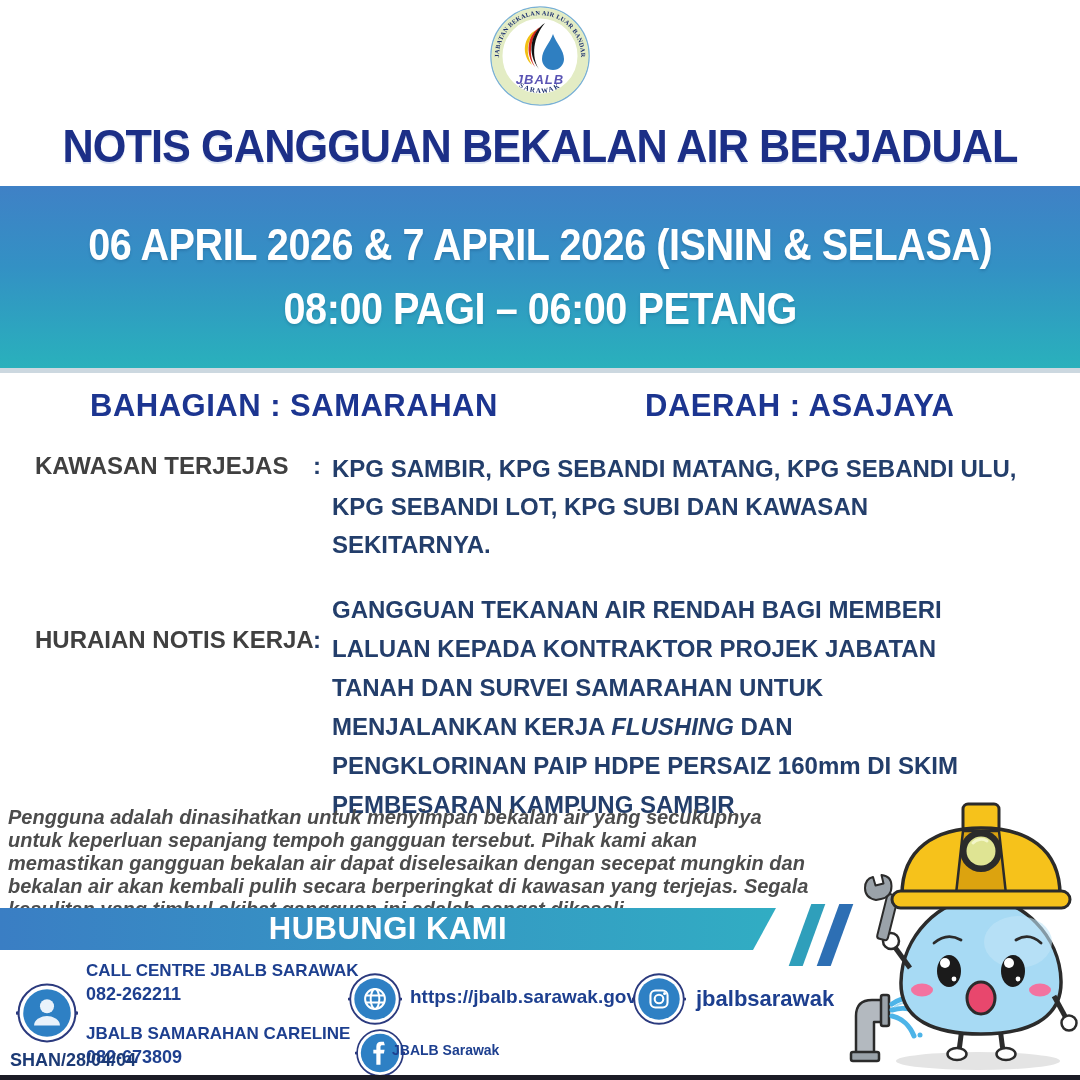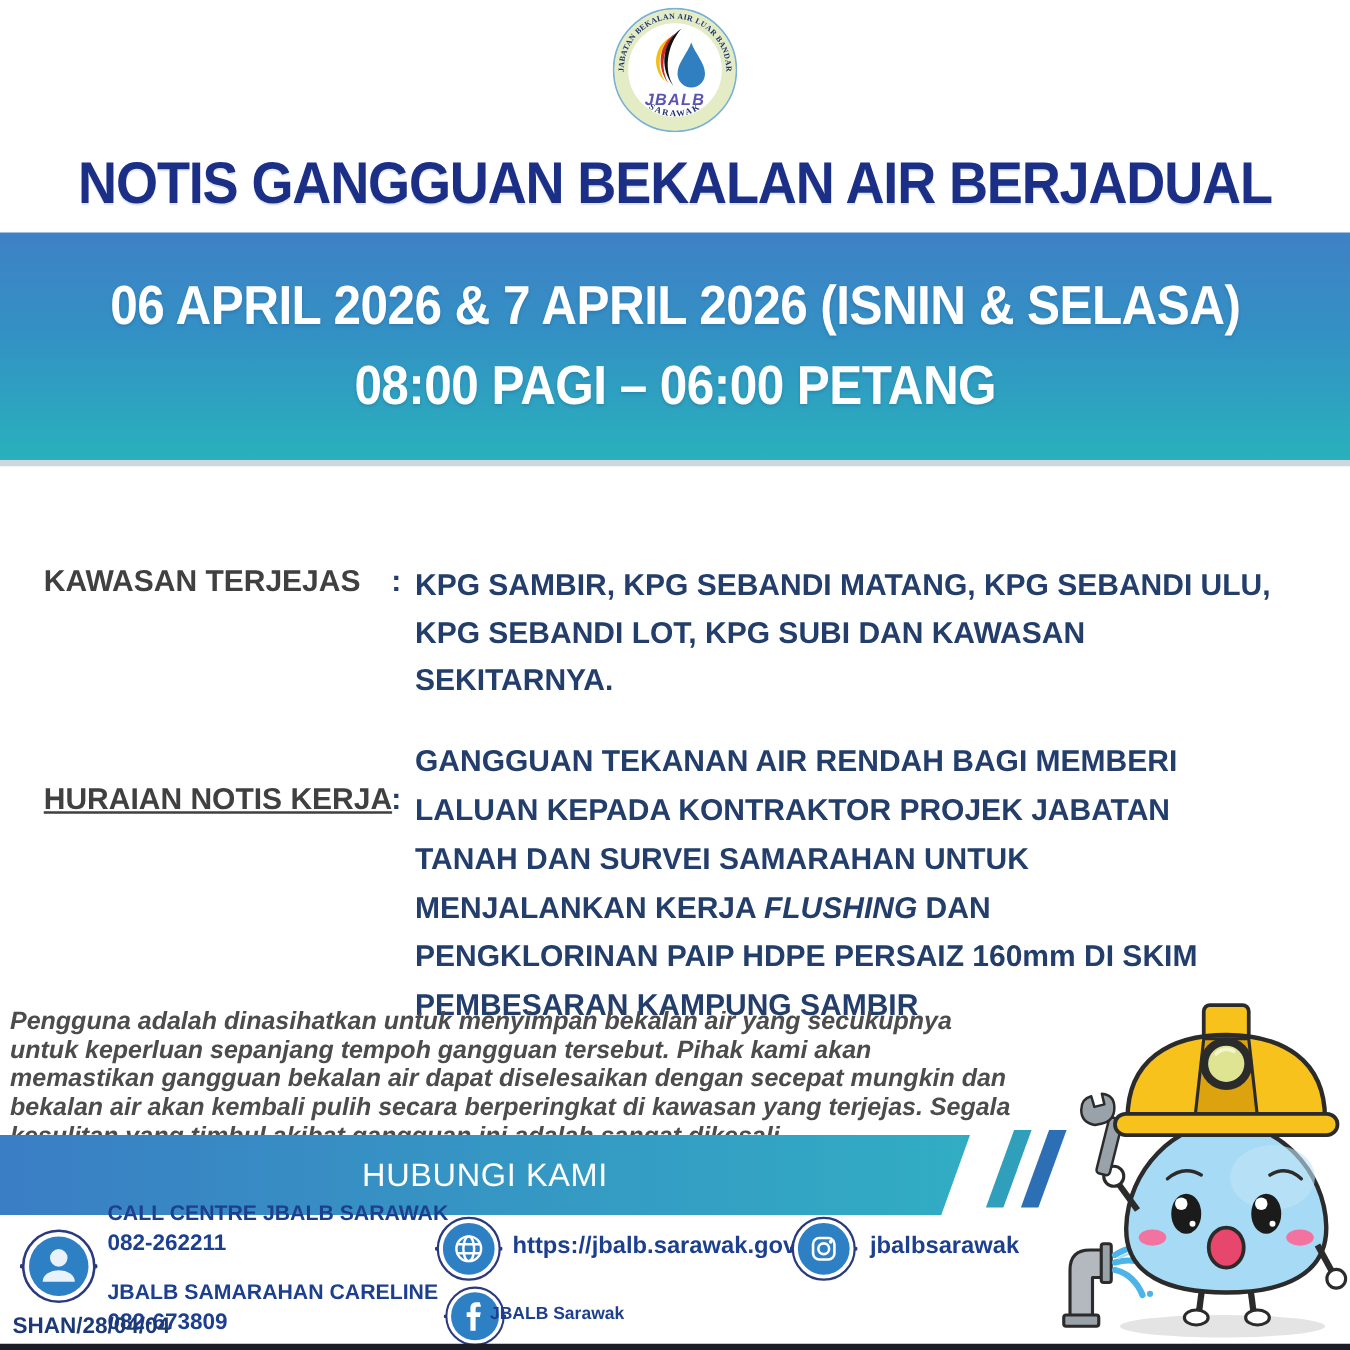--- a/index.html
+++ b/index.html
@@ -25,46 +25,46 @@
           color:#1c3590;font-weight:bold;font-size:31px;letter-spacing:0.5px;}
   .region .bahagian{position:absolute;left:90px;top:0;}
   .region .daerah{position:absolute;left:645px;top:0;}
   
   .d-label{position:absolute;color:#404040;font-weight:bold;font-size:24px;letter-spacing:0;}
   .d-colon{position:absolute;color:#233e6b;font-weight:bold;font-size:24px;}
   .d-value{position:absolute;color:#233e6b;font-weight:bold;font-size:24px;}
   .kawasan-label{left:35px;top:452px;}
   .kawasan-colon{left:313px;top:452px;}
   .kawasan-value{left:332px;top:450px;width:690px;line-height:38px;}
-  .huraian-label{left:35px;top:626px;text-decoration:underline;}
+  .huraian-label{left:35px;top:626px;}
   .huraian-colon{left:313px;top:626px;}
   .huraian-value{left:332px;top:572px;width:648px;line-height:39px;margin-top:18px;}
   .huraian-value .it{font-style:italic;}
   
   .advisory{position:absolute;left:8px;top:806px;width:802px;
             font-size:20px;font-weight:600;font-style:italic;color:#4c4c4c;line-height:23px;}
   
-  .hubungi{position:absolute;left:0;top:908px;width:776px;height:64px;
+  .hubungi{position:absolute;left:0;top:908px;width:776px;height:42px;
            background:linear-gradient(90deg,#3a7ec4 0%,#31adc3 100%);
            clip-path:polygon(0 0,100% 0,calc(100% - 23px) 100%,0 100%);
            display:flex;align-items:center;justify-content:center;
-           color:#ffffff;font-weight:normal;font-size:26px;letter-spacing:0.5px;}
+           color:#ffffff;font-weight:bold;font-size:31px;letter-spacing:0.5px;}
   .stripe{position:absolute;top:904px;width:14px;height:62px;transform:skewX(-20deg);}
   .stripe.teal{left:800px;background:#2f9fbb;}
   .stripe.blue{left:828px;background:#2d6fb4;}
   
   .c-icon{position:absolute;}
   .c-text{position:absolute;color:#1d3f8f;font-weight:bold;white-space:nowrap;}
   .cc-label{left:86px;top:961px;font-size:17px;}
   .cc-phone{left:86px;top:984px;font-size:18px;}
   .cl-label{left:86px;top:1024px;font-size:17px;}
   .cl-phone{left:86px;top:1047px;font-size:18px;}
   .web-text{left:410px;top:986px;font-size:19px;}
   .fb-text{left:392px;top:1042px;font-size:14px;}
-  .ig-text{left:696px;top:986px;font-size:19px;}
+  .ig-text{left:696px;top:986px;font-size:22px;}
   .ref-code{position:absolute;left:10px;top:1050px;font-size:18px;color:#1c3a75;font-weight:bold;}
   .bottom-bar{position:absolute;left:0;bottom:0;width:1080px;height:5px;background:#1c1c26;}
   
   .mascot{position:absolute;left:840px;top:790px;width:240px;height:290px;z-index:5;}
 </style>
 </head>
 <body>
 
 <div class="page">
 
@@ -90,20 +90,24 @@
     <text x="50" y="78" text-anchor="middle" font-size="13" font-weight="bold" font-style="italic" fill="#5a54b4" letter-spacing="1">JBALB</text>
   </svg>
 
   <div class="title">NOTIS GANGGUAN BEKALAN AIR BERJADUAL</div>
 
   <div class="date-banner">
     <div class="date-line">06 APRIL 2026 &amp; 7 APRIL 2026 (ISNIN &amp; SELASA)</div>
     <div class="date-line">08:00 PAGI – 06:00 PETANG</div>
   </div>
 
+  <div class="region">
+    <span class="bahagian">BAHAGIAN : SAMARAHAN</span>
+    <span class="daerah">DAERAH : ASAJAYA</span>
+  </div>
 
   <div class="d-label kawasan-label">KAWASAN TERJEJAS</div>
   <div class="d-colon kawasan-colon">:</div>
   <div class="d-value kawasan-value">KPG SAMBIR, KPG SEBANDI MATANG, KPG SEBANDI ULU, KPG SEBANDI LOT, KPG SUBI DAN KAWASAN SEKITARNYA.</div>
 
   <div class="d-label huraian-label">HURAIAN NOTIS KERJA</div>
   <div class="d-colon huraian-colon">:</div>
   <div class="d-value huraian-value"><span>GANGGUAN TEKANAN AIR RENDAH BAGI MEMBERI LALUAN KEPADA KONTRAKTOR PROJEK JABATAN TANAH DAN SURVEI SAMARAHAN UNTUK MENJALANKAN KERJA </span><span class="it">FLUSHING</span><span> DAN PENGKLORINAN PAIP HDPE PERSAIZ 160mm DI SKIM PEMBESARAN KAMPUNG SAMBIR</span></div>
 
   <div class="advisory">Pengguna adalah dinasihatkan untuk menyimpan bekalan air yang secukupnya untuk keperluan sepanjang tempoh gangguan tersebut. Pihak kami akan memastikan gangguan bekalan air dapat diselesaikan dengan secepat mungkin dan bekalan air akan kembali pulih secara berperingkat di kawasan yang terjejas. Segala kesulitan yang timbul akibat gangguan ini adalah sangat dikesali.</div>

